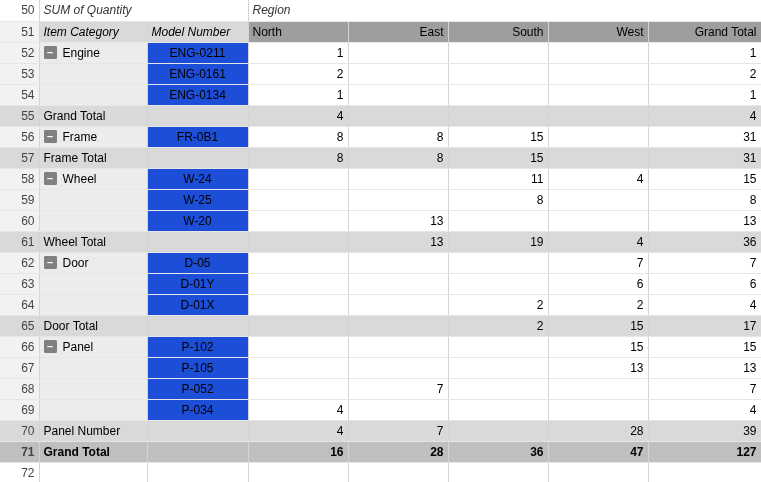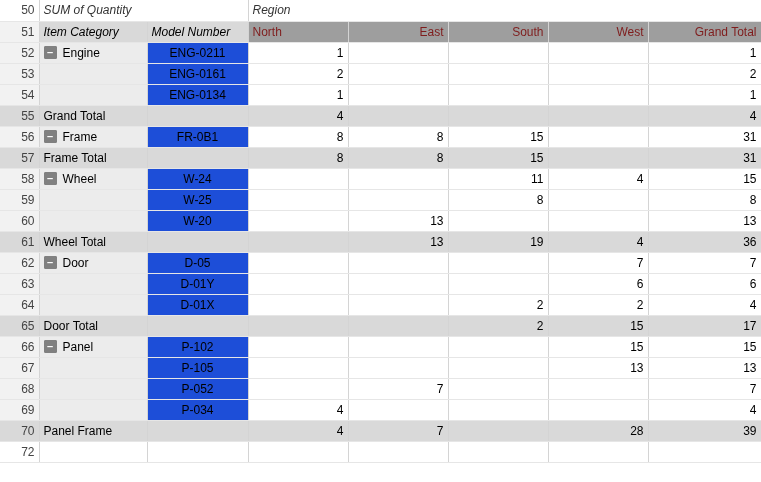--- a/index.html
+++ b/index.html
@@ -47,21 +47,21 @@
     border-bottom: 1px solid #d8d8d8;
   }
 
   .num { text-align: right; }
   .txt { text-align: left; }
 
   
   .band-title td { background: #ffffff; }
   .colhdr {
     background: #9e9e9e;
-    color: #7f1d1d;
+    color: #000000;
     font-style: normal;
   }
   .colhdr-italic {
     background: #d9d9d9;
     color: #000000;
     font-style: italic;
   }
   .regionhdr {
     background: #d9d9d9;
     color: #333333;
@@ -340,29 +340,39 @@
         <td class="txt modelcell">P-034</td>
         <td class="num datacell">4</td>
         <td class="num datacell"></td>
         <td class="num datacell"></td>
         <td class="num datacell"></td>
         <td class="num datacell lastcol">4</td>
       </tr>
 
       <tr class="subtotal">
         <td class="rowhdr">70</td>
-        <td class="txt">Panel Frame</td>
+        <td class="txt">Panel Number</td>
         <td class="txt"></td>
         <td class="num">4</td>
         <td class="num">7</td>
         <td class="num"></td>
         <td class="num">28</td>
         <td class="num lastcol">39</td>
       </tr>
 
+      <tr class="grandtotal">
+        <td class="rowhdr">71</td>
+        <td class="txt">Grand Total</td>
+        <td class="txt"></td>
+        <td class="num">16</td>
+        <td class="num">28</td>
+        <td class="num">36</td>
+        <td class="num">47</td>
+        <td class="num lastcol">127</td>
+      </tr>
 
       <tr class="blankrow">
         <td class="rowhdr">72</td>
         <td class="txt"></td>
         <td class="txt"></td>
         <td class="num"></td>
         <td class="num"></td>
         <td class="num"></td>
         <td class="num"></td>
         <td class="num lastcol"></td>

